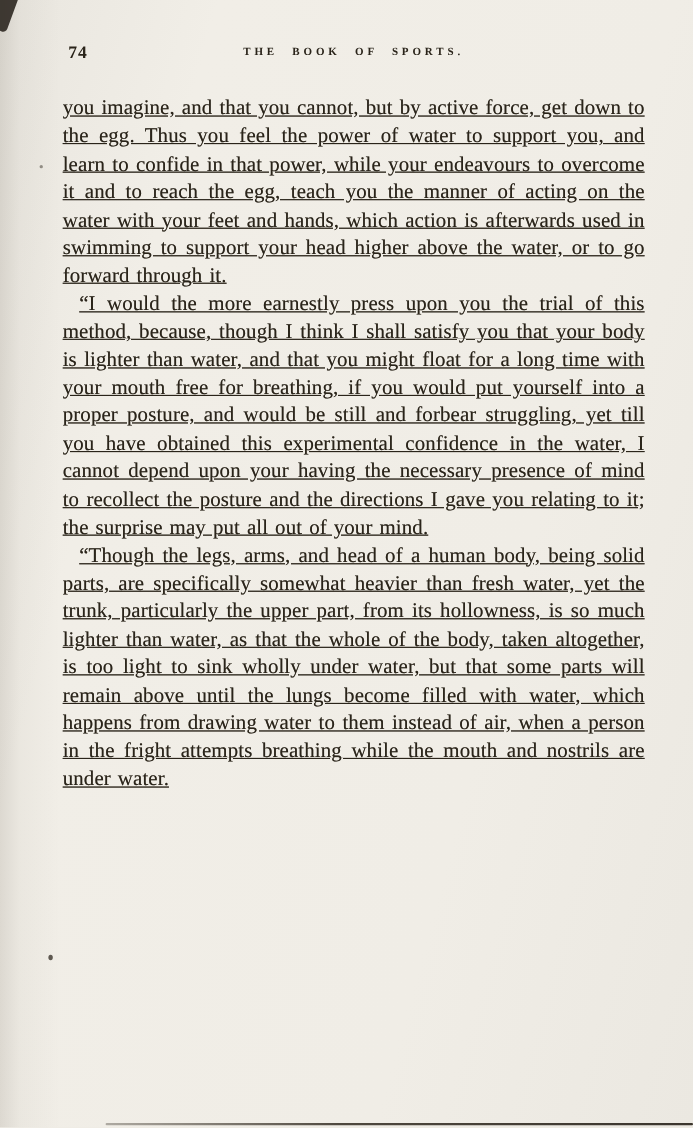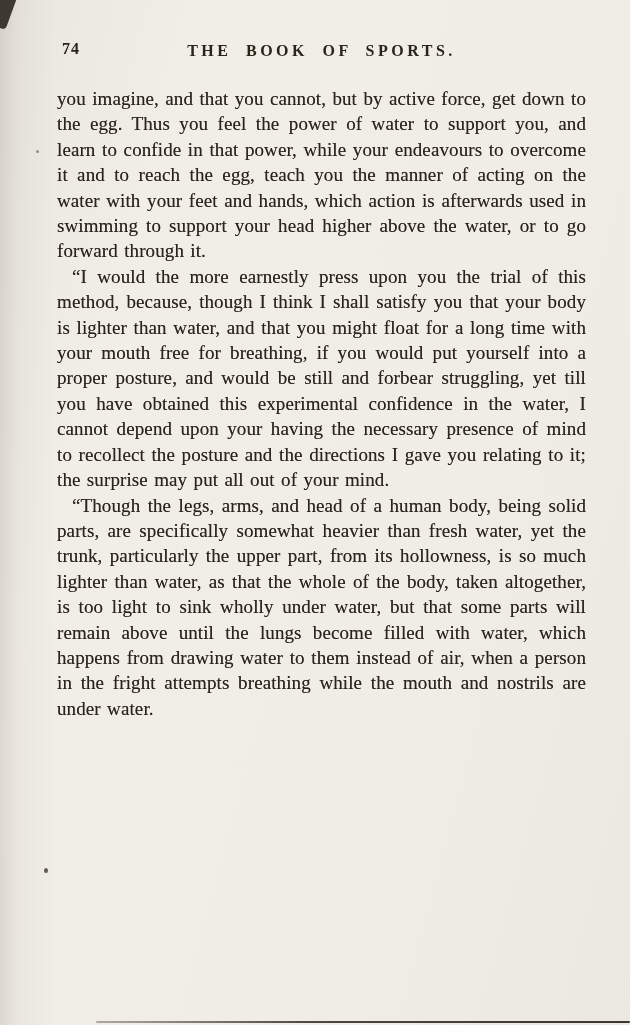--- a/index.html
+++ b/index.html
@@ -41,38 +41,39 @@
     position: absolute;
     left: 5px;
     top: 2px;
     font-size: 16px;
     font-weight: 700;
     letter-spacing: 1px;
   }
   .running-title {
     display: block;
     text-align: center;
-    font-size: 16px;
+    font-size: 10px;
     font-weight: 700;
     letter-spacing: 3.5px;
     word-spacing: 7px;
     padding-top: 4px;
     white-space: nowrap;
   }
   .text-block {
     font-size: 19px;
     line-height: 25.4px;
     text-align: justify;
     word-spacing: 1.5px;
     letter-spacing: 0.1px;
     text-shadow: 0 0 0.5px rgba(42,36,26,0.55);
   }
   .text-block p {
     margin: 0;
     text-indent: 15px;
+    text-decoration: underline;
   }
   .text-block p.no-indent {
     text-indent: 0;
   }
   
   .corner-mark {
     position: absolute;
     top: -8px;
     left: -6px;
     width: 18px;

